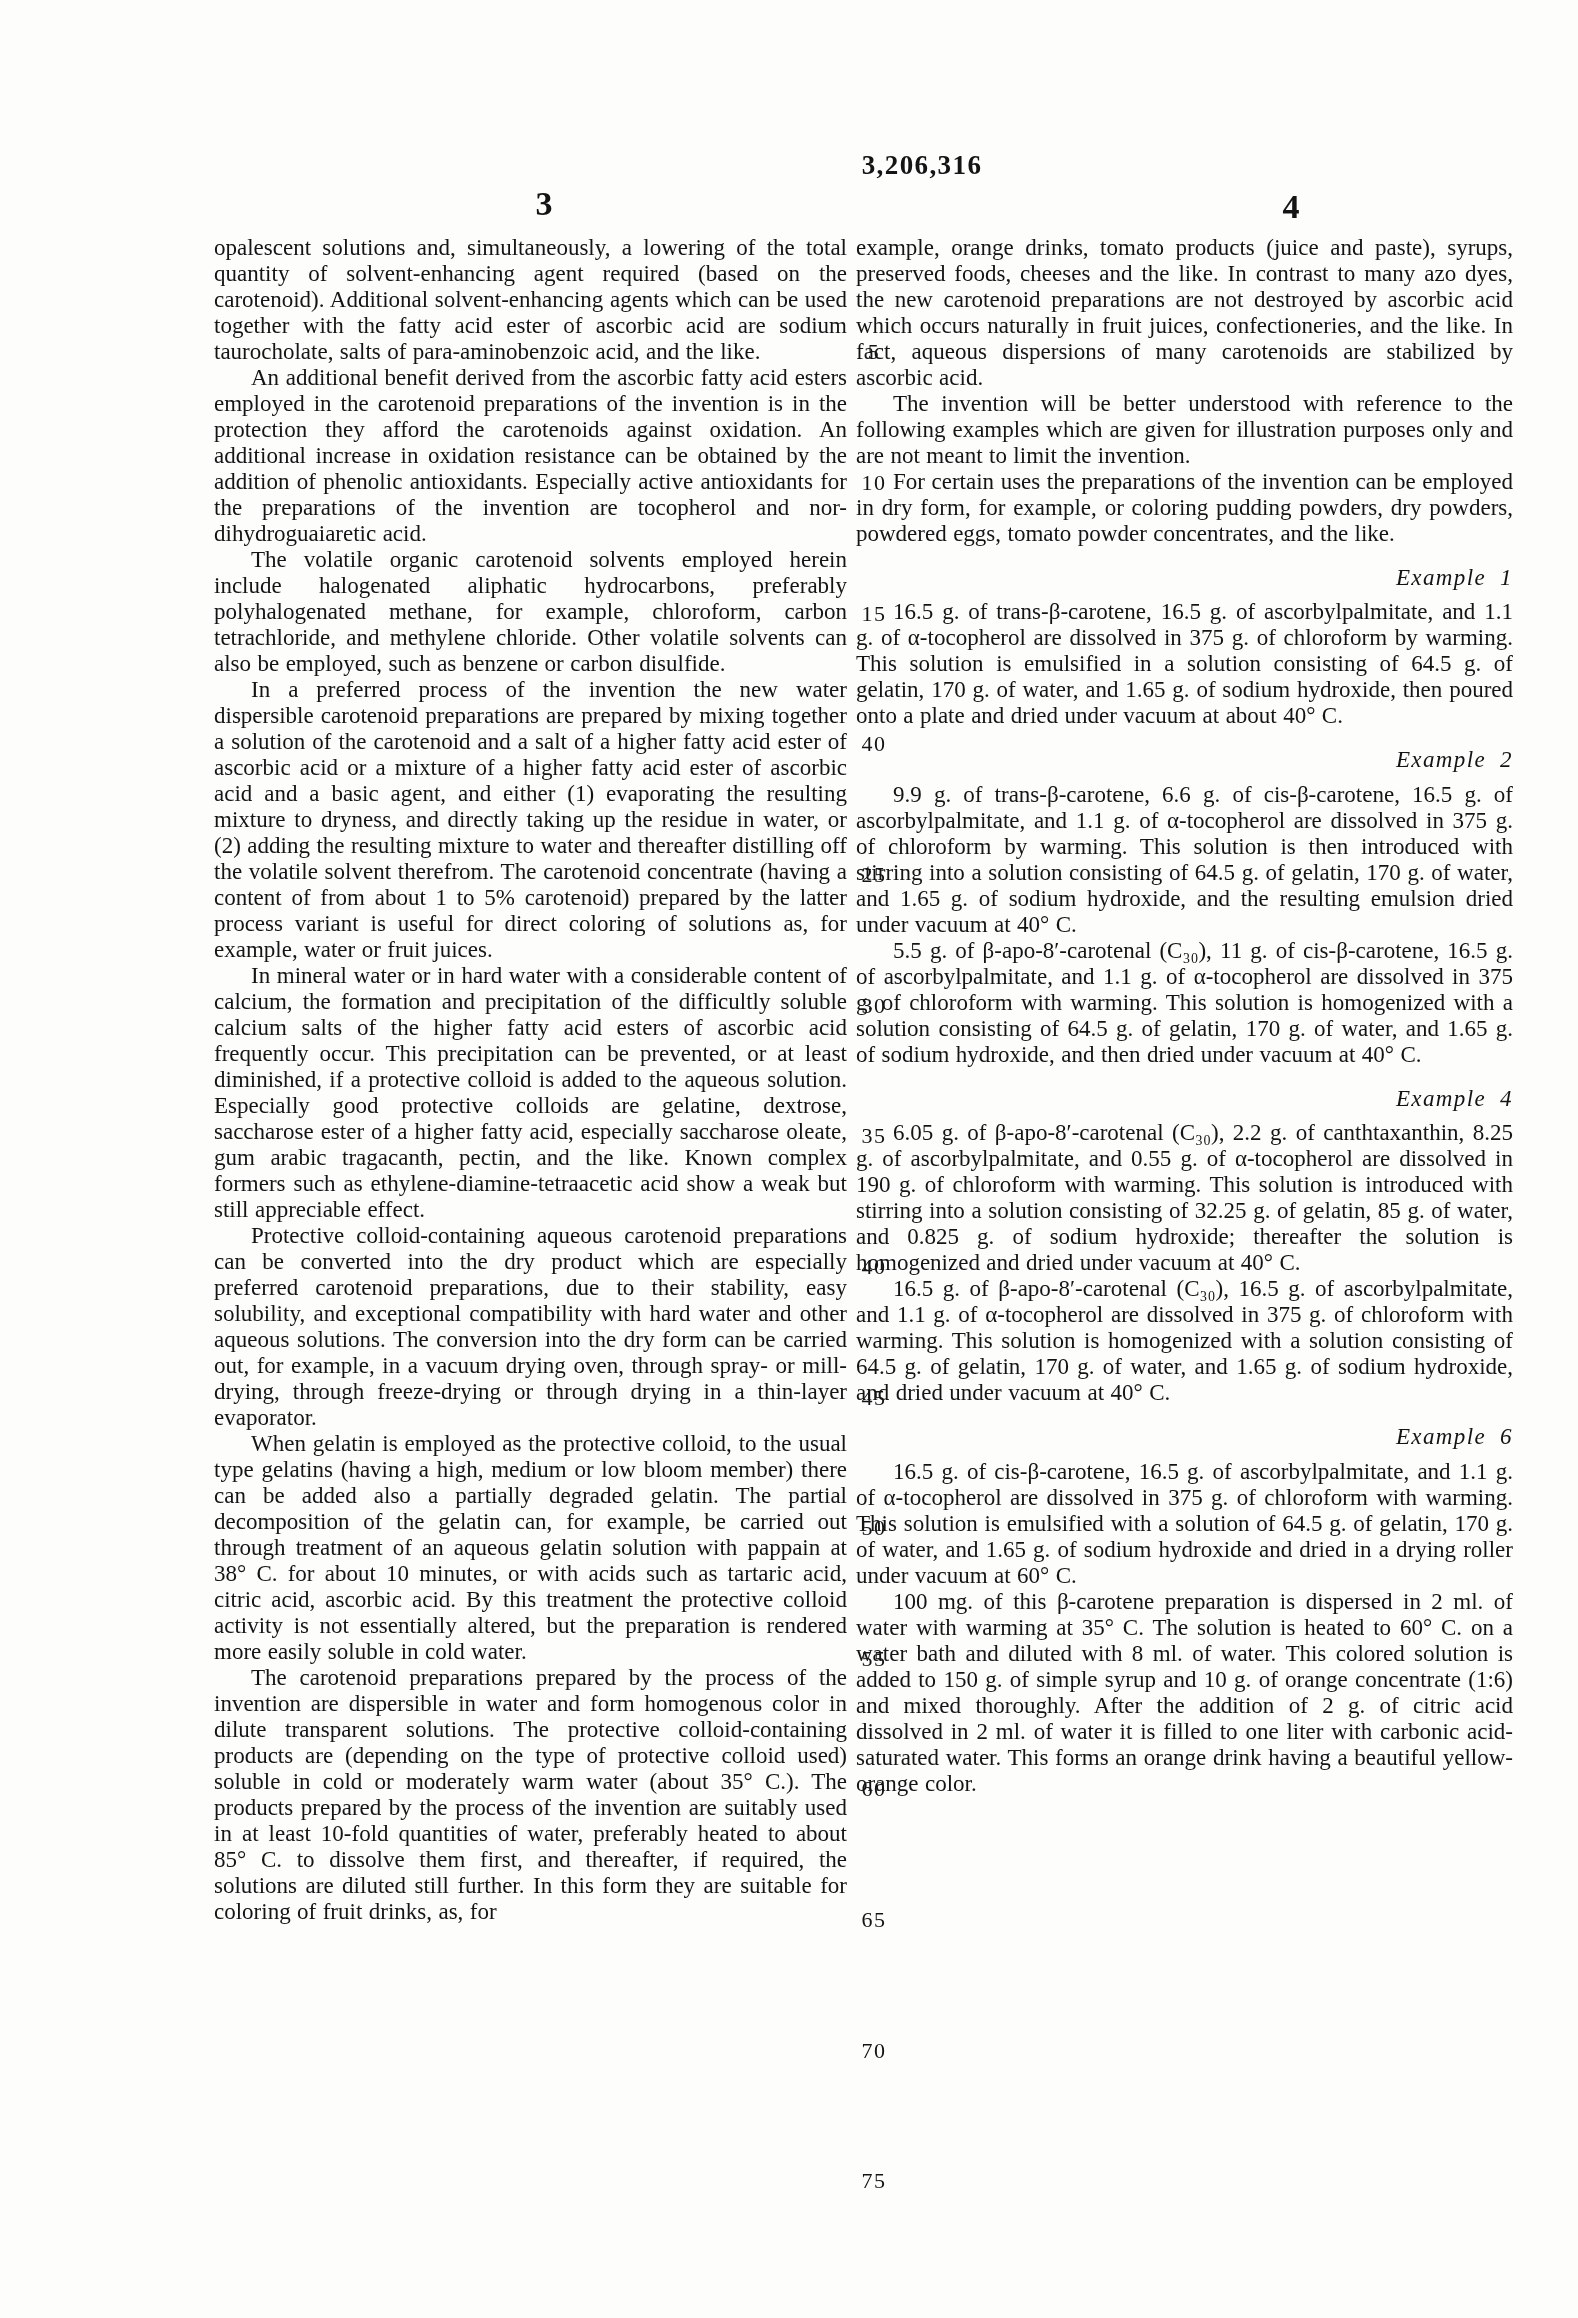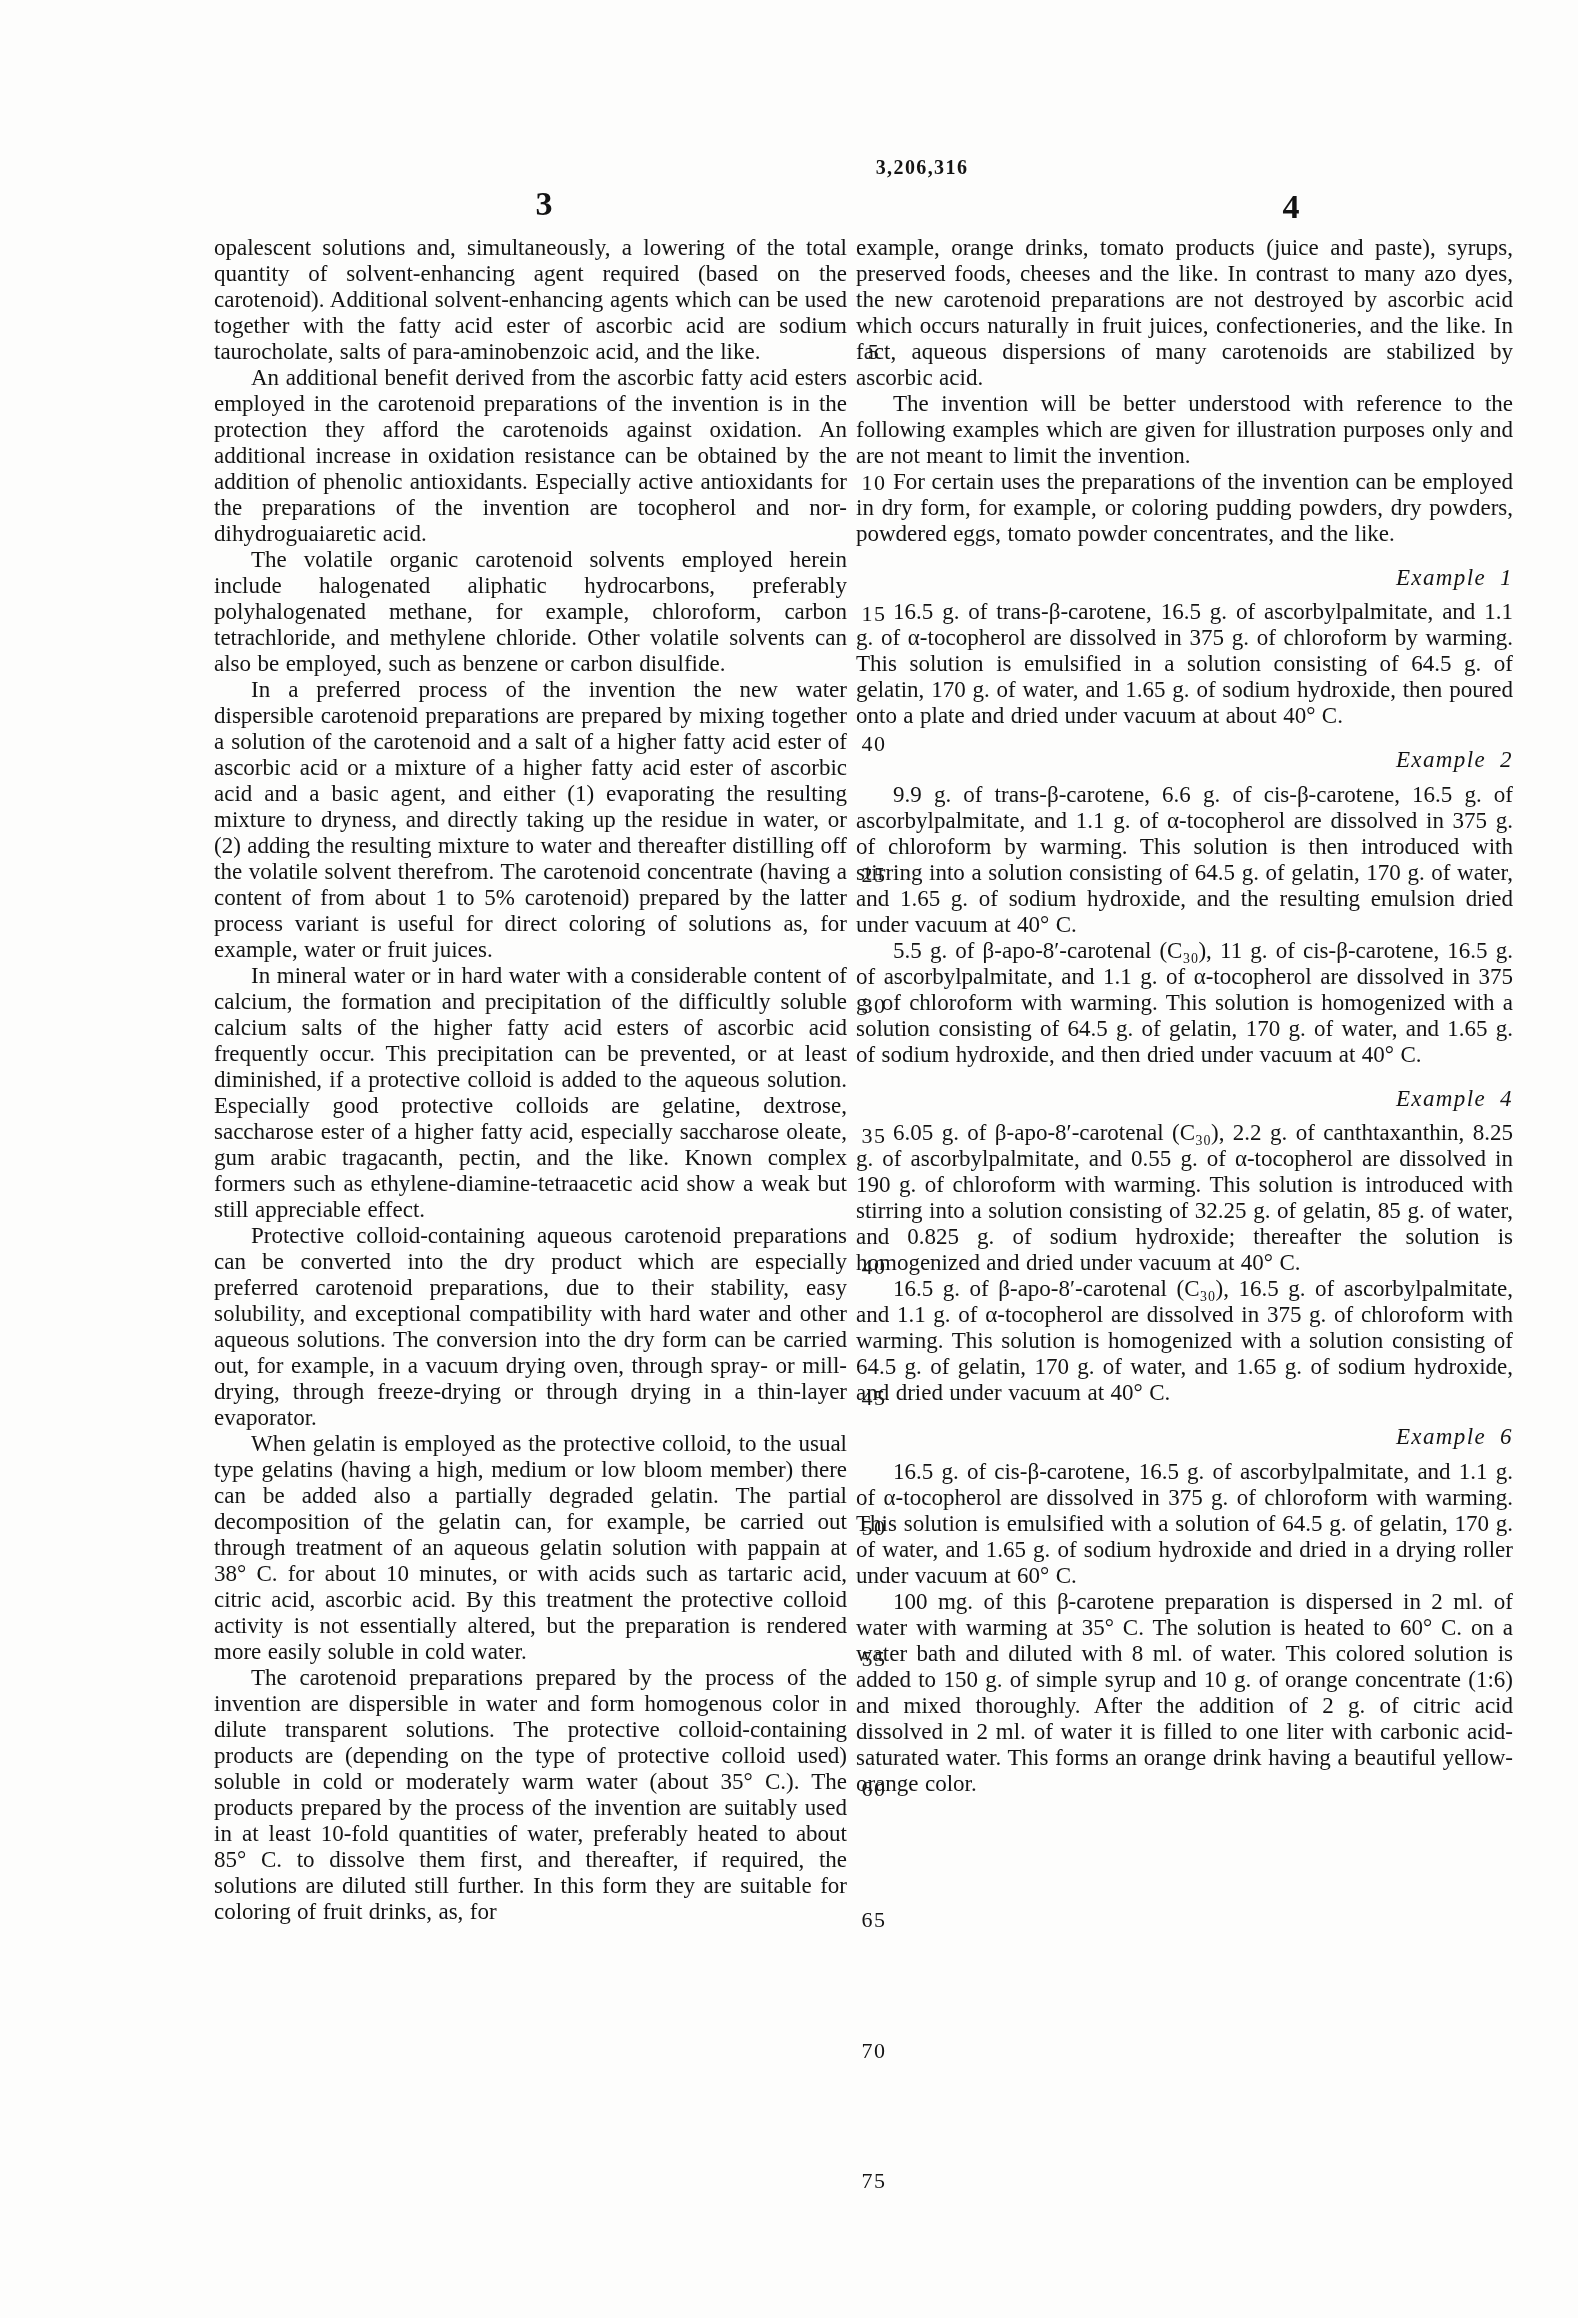--- a/index.html
+++ b/index.html
@@ -11,25 +11,24 @@
     background: #fdfdfc;
     font-family: "Liberation Serif", serif;
     color: #141414;
     overflow: hidden;
   }
   .patent-number {
     position: absolute;
     top: 150px;
     left: 922px;
     transform: translateX(-50%);
-    font-size: 20px;
+    font-size: 27px;
     font-weight: bold;
     letter-spacing: 1.4px;
     white-space: nowrap;
-    margin-top: 6px;
   }
   .col-num {
     position: absolute;
     transform: translateX(-50%);
     font-size: 34px;
     font-weight: bold;
   }
   .col-num-left  { top: 185px; left: 544px; }
   .col-num-right { top: 188px; left: 1291px; }
   .column {

